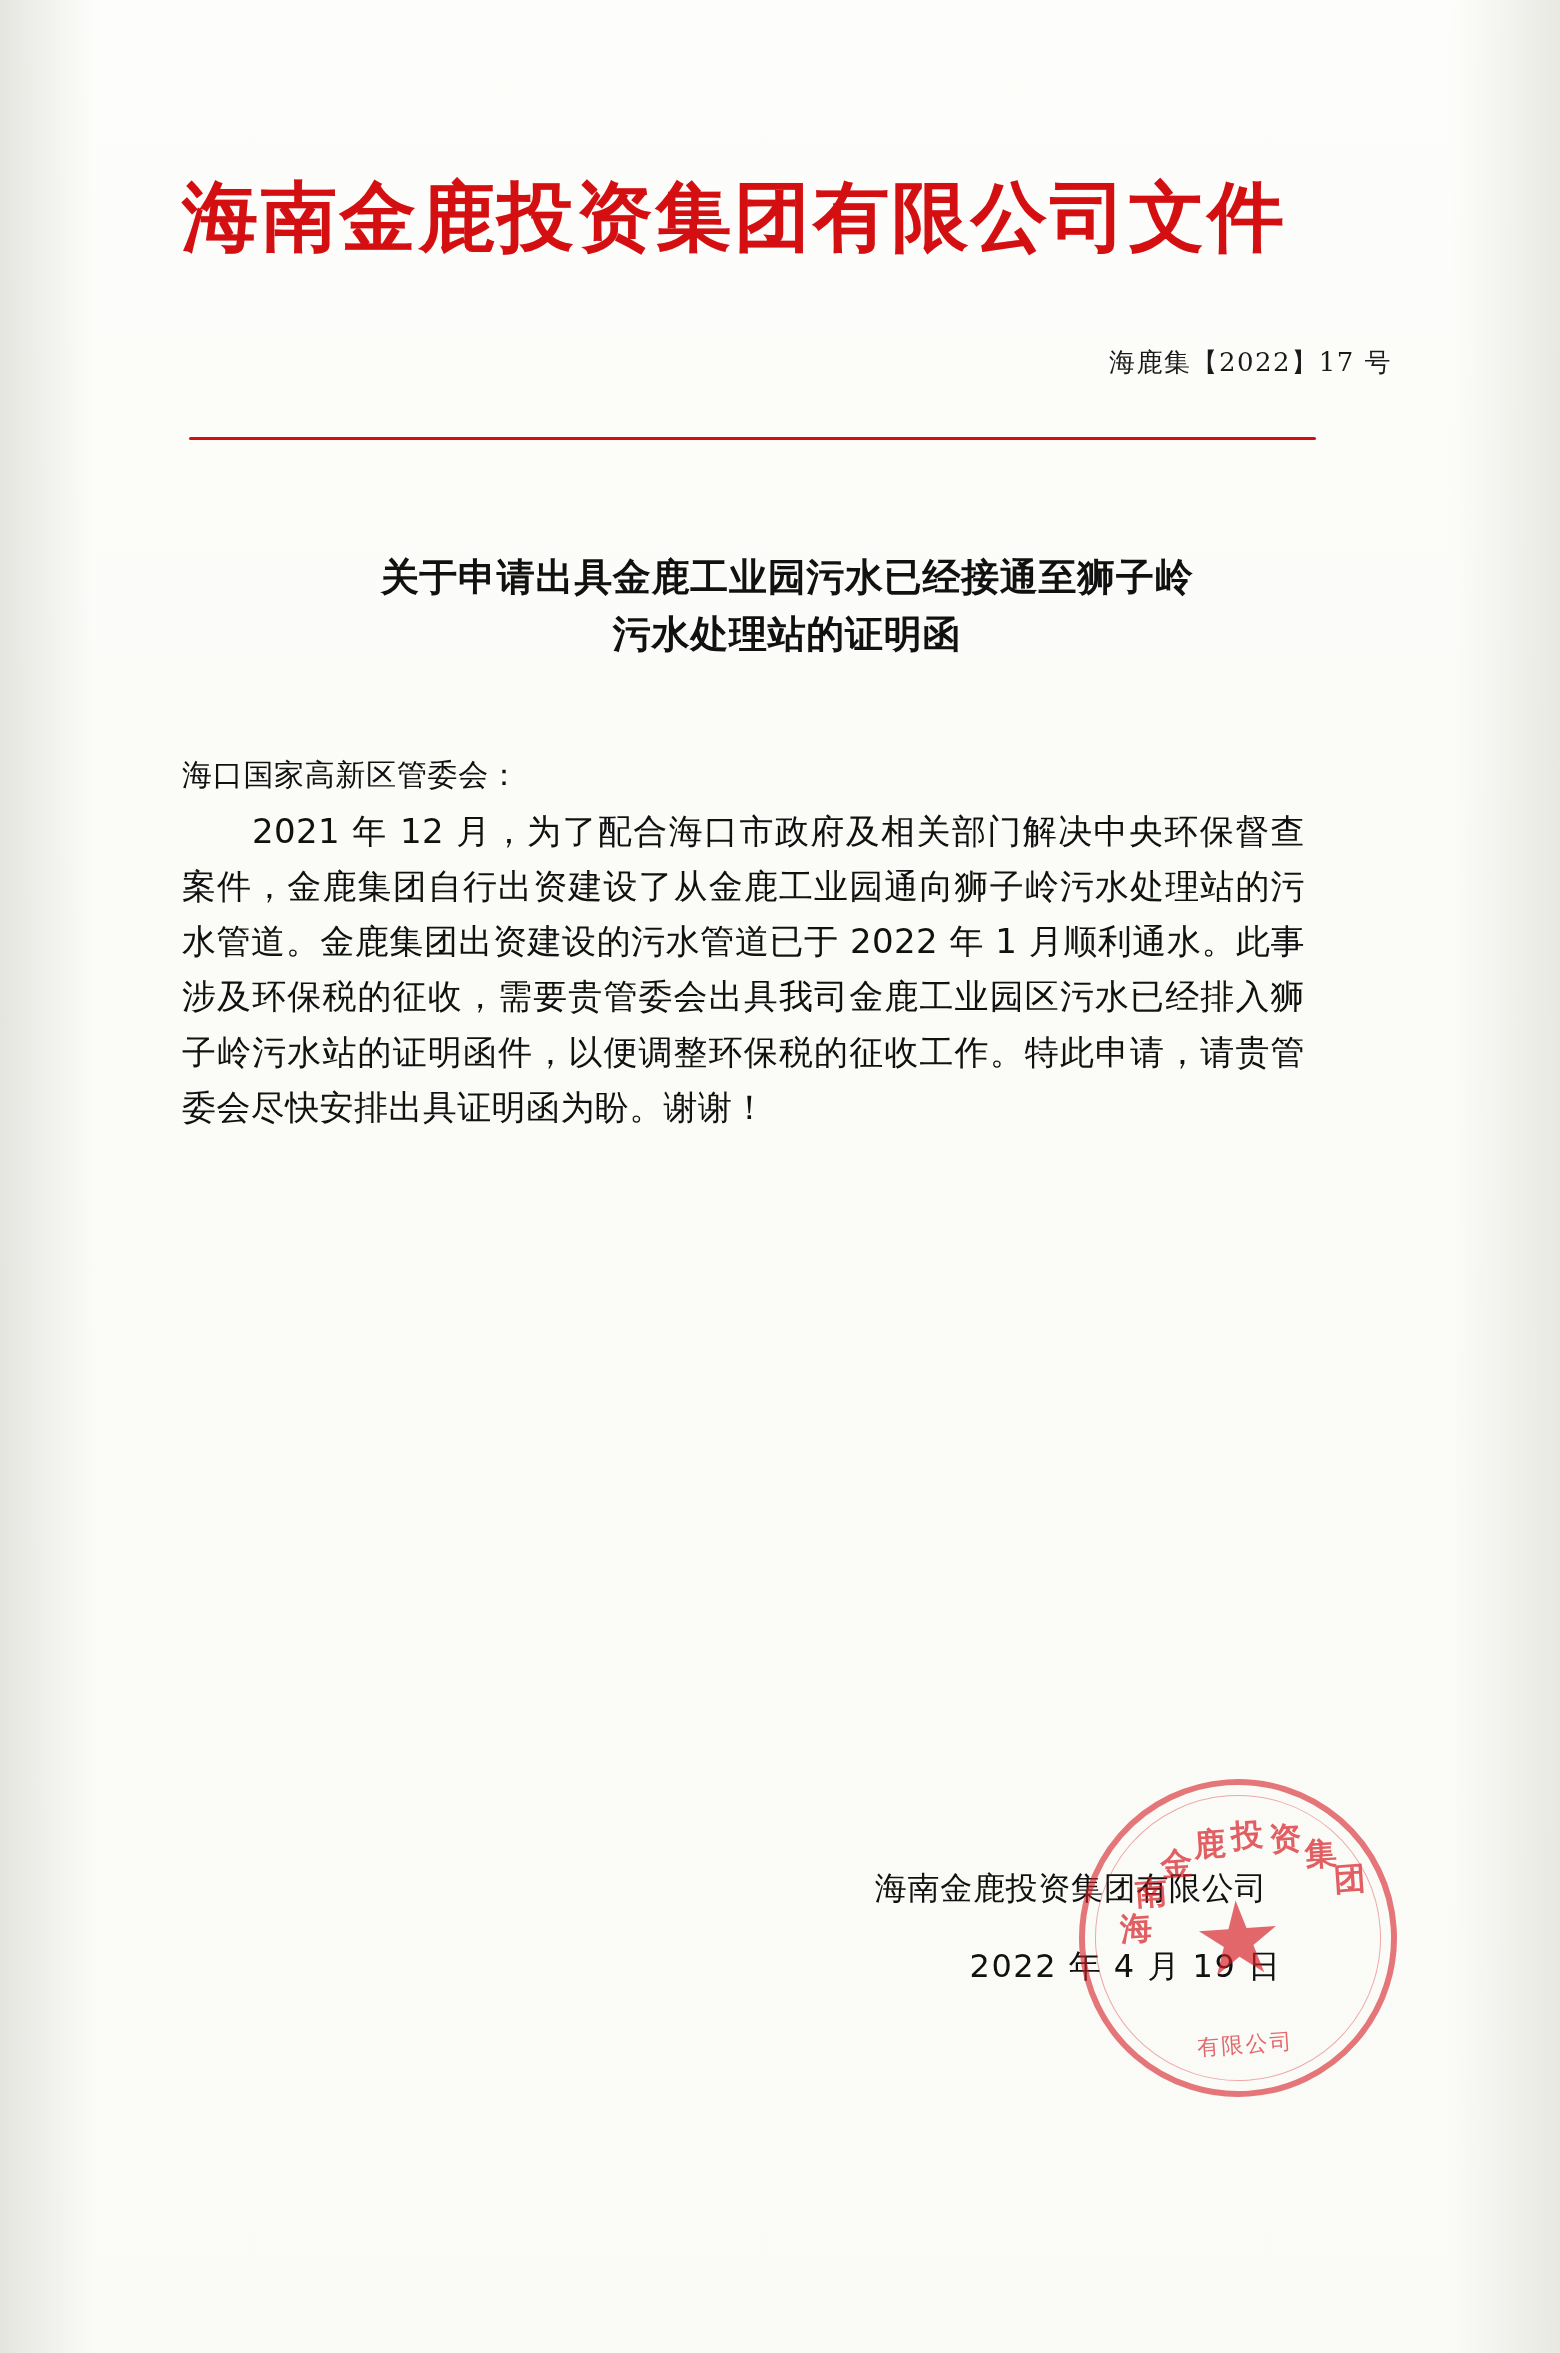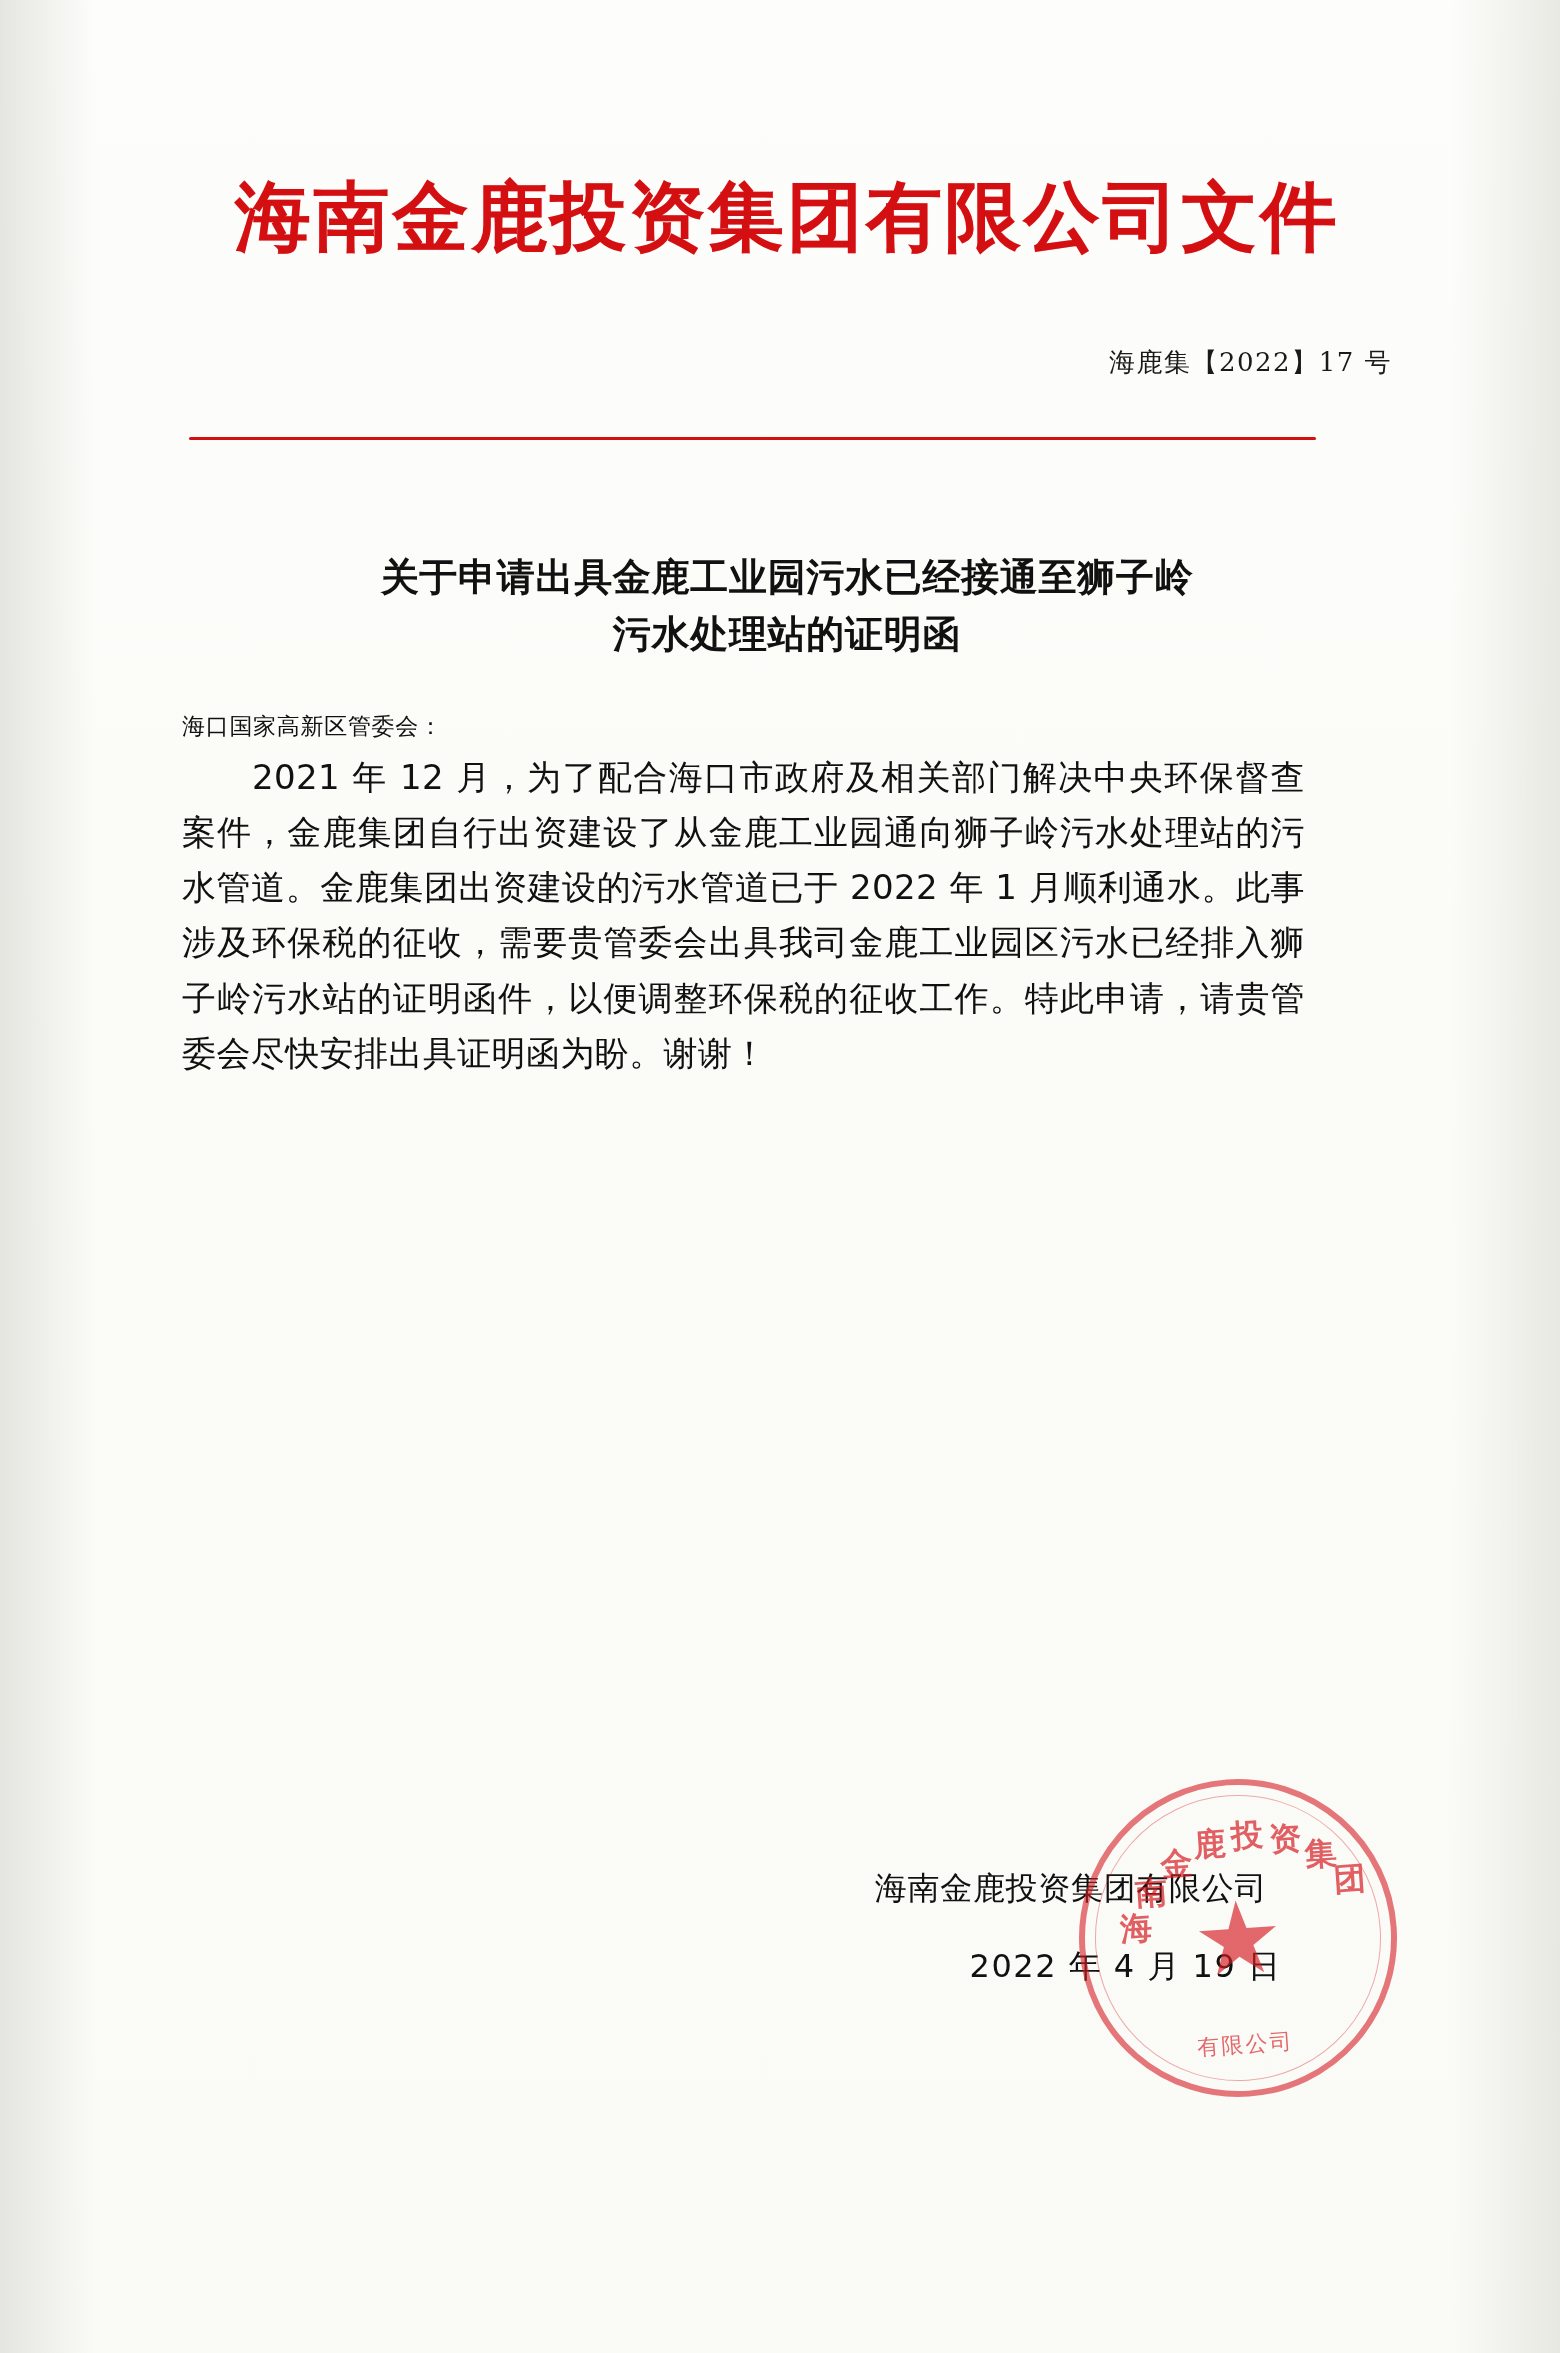--- a/index.html
+++ b/index.html
@@ -43,21 +43,21 @@
   .content {
     position: absolute;
     left: 182px;
     top: 0;
     width: 1210px;
     height: 100%;
   }
 
   .doc-title {
     margin-top: 175px;
-    text-align: center;
+    text-align: left;
     color: #d40f12;
     font-family: "DejaVu Serif", "Liberation Serif", serif;
     font-weight: bold;
     font-size: 76px;
     letter-spacing: 2.9px;
     line-height: 1.1;
     text-shadow: 0 0 0.7px rgba(200,0,0,0.35);
   }
 
   .doc-number {
@@ -86,22 +86,22 @@
     line-height: 1.5;
     color: #111111;
     letter-spacing: 0.7px;
     font-family: "DejaVu Sans", "Liberation Sans", sans-serif;
   }
   .subject .line {
     display: block;
   }
 
   .salutation {
-    margin-top: 48px;
-    font-size: 23px;
+    margin-top: 92px;
+    font-size: 30px;
     color: #111111;
     letter-spacing: 0.7px;
     font-family: "DejaVu Sans", "Liberation Sans", sans-serif;
   }
 
   .body-text {
     margin-top: 8px;
     font-size: 34px;
     line-height: 1.62;
     color: #111111;

